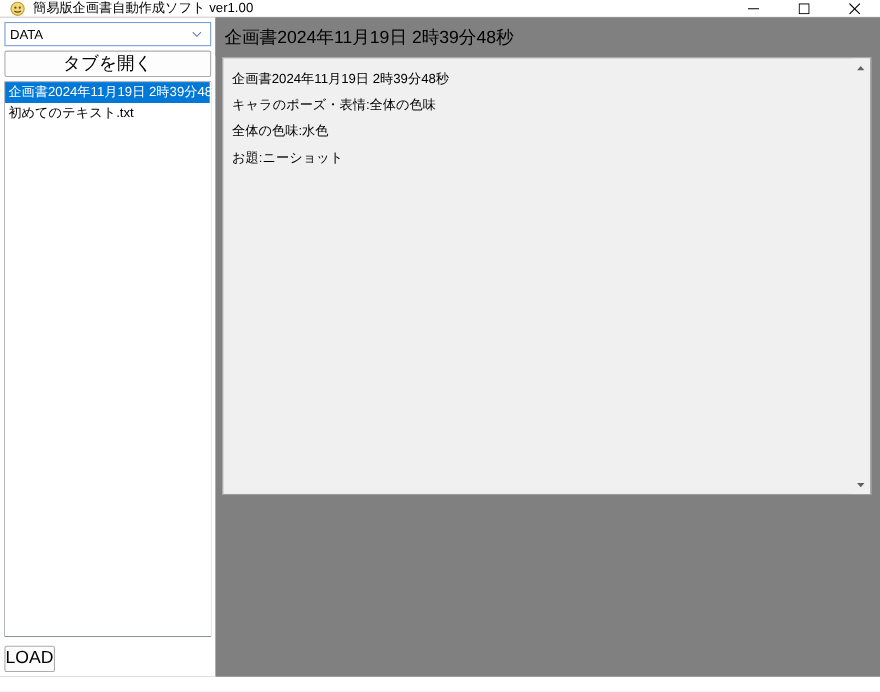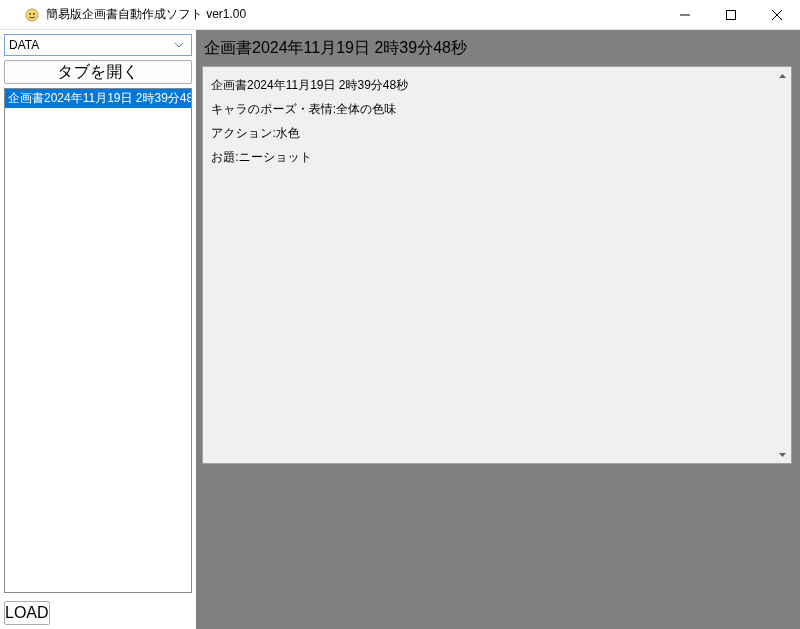--- a/index.html
+++ b/index.html
@@ -5,24 +5,24 @@
   * { box-sizing: border-box; margin: 0; padding: 0; }
   body {
     font-family: "Yu Gothic UI", "Meiryo", "MS Gothic", sans-serif;
     font-size: 12px;
     background: #fff;
     width: 800px;
     height: 629px;
     overflow: hidden;
   }
   .titlebar {
-    height: 30px;
+    height: 16px;
     display: flex;
     align-items: center;
-    padding-left: 24px;
+    padding-left: 8px;
     background: #fff;
     border-bottom: 1px solid #e0e0e0;
   }
   .titlebar .app-icon {
     width: 16px; height: 16px;
     margin-right: 6px;
     display: inline-flex; align-items:center; justify-content:center;
   }
   .titlebar .title { flex: 1; font-size: 12px; color: #000; }
   .winbtns { display: flex; height: 100%; }
@@ -178,40 +178,41 @@
           </svg>
       </span>
     </div>
 
     <div class="btn">
       <span>タブを開く</span>
     </div>
 
     <div class="filelist" id="filelist">
         <div class="item selected">企画書2024年11月19日 2時39分48秒</div>
+        <div class="item">初めてのテキスト.txt</div>
       </div>
 
     <div class="bottom-btns">
       <div class="btn">
         <span>LOAD</span>
       </div>
     </div>
   </div>
 
   <div class="main">
     <div class="doc-title">企画書2024年11月19日 2時39分48秒</div>
     <div class="doc-body" id="docbody">
       <div class="scroll-arrow up">
         <svg width="7" height="4" viewBox="0 0 7 4">
             <path d="M0 4 L3.5 0 L7 4 Z" fill="#606060"></path>
           </svg>
       </div>
       <div class="line">企画書2024年11月19日 2時39分48秒</div>
         <div class="line">キャラのポーズ・表情:全体の色味</div>
-        <div class="line">アクション:水色</div>
+        <div class="line">全体の色味:水色</div>
         <div class="line">お題:ニーショット</div>
         <div class="scroll-arrow down">
         <svg width="7" height="4" viewBox="0 0 7 4">
             <path d="M0 0 L3.5 4 L7 0 Z" fill="#606060"></path>
           </svg>
       </div>
     </div>
   </div>
 
 </div>

